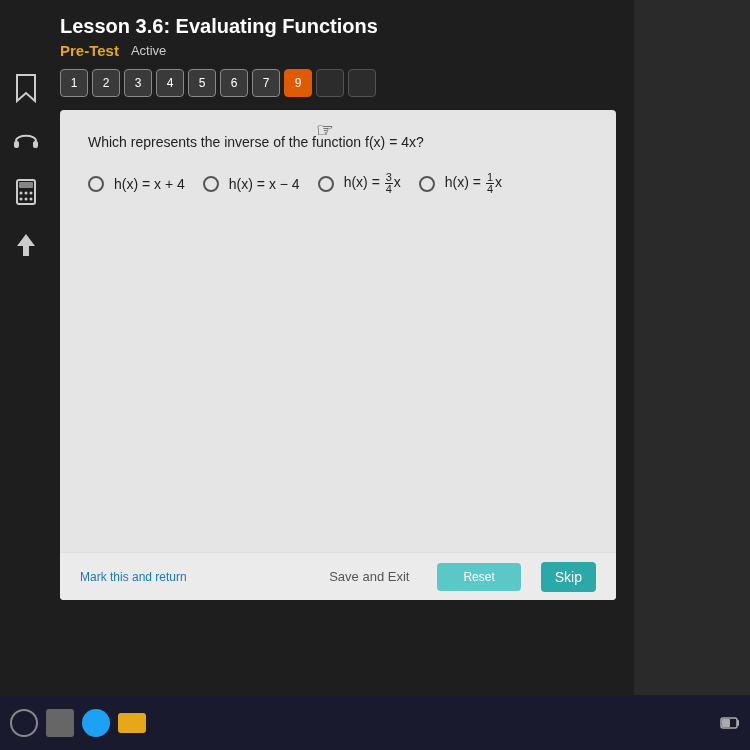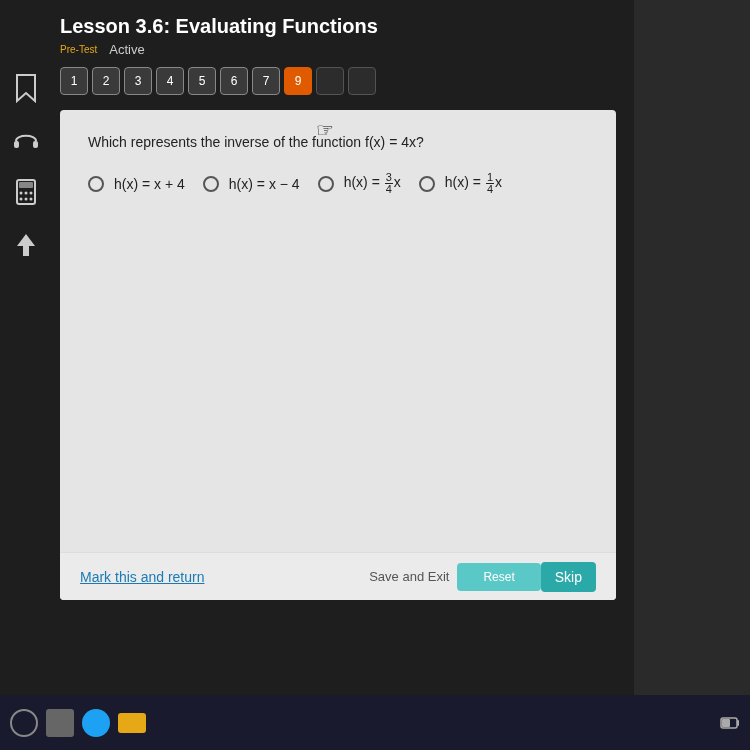--- a/index.html
+++ b/index.html
@@ -104,22 +104,22 @@
 
     .header-sub {
       display: flex;
       align-items: center;
       gap: 12px;
       margin-bottom: 10px;
     }
 
     .pre-test-label {
       color: #e6a817;
-      font-size: 10px;
-      font-weight: normal;
+      font-size: 15px;
+      font-weight: bold;
       cursor: pointer;
     }
 
     .active-label {
       color: #cccccc;
       font-size: 13px;
     }
 
     
     .question-buttons {
@@ -224,29 +224,28 @@
       display: flex;
       align-items: center;
       padding: 0 20px;
       background: #ebebeb;
       border-top: 1px solid #ddd;
       border-radius: 0 0 4px 4px;
     }
 
     .mark-return-link {
       color: #1a7ab5;
-      font-size: 14px;
-      text-decoration: underline;
+      font-size: 12px;
       cursor: pointer;
     }
 
     .footer-buttons {
       margin-left: auto;
       display: flex;
-      gap: 0;
+      gap: 20px;
       align-items: center;
     }
 
     .save-exit-text {
       color: #555;
       font-size: 13px;
       margin-right: 8px;
     }
 
     .btn-teal {

